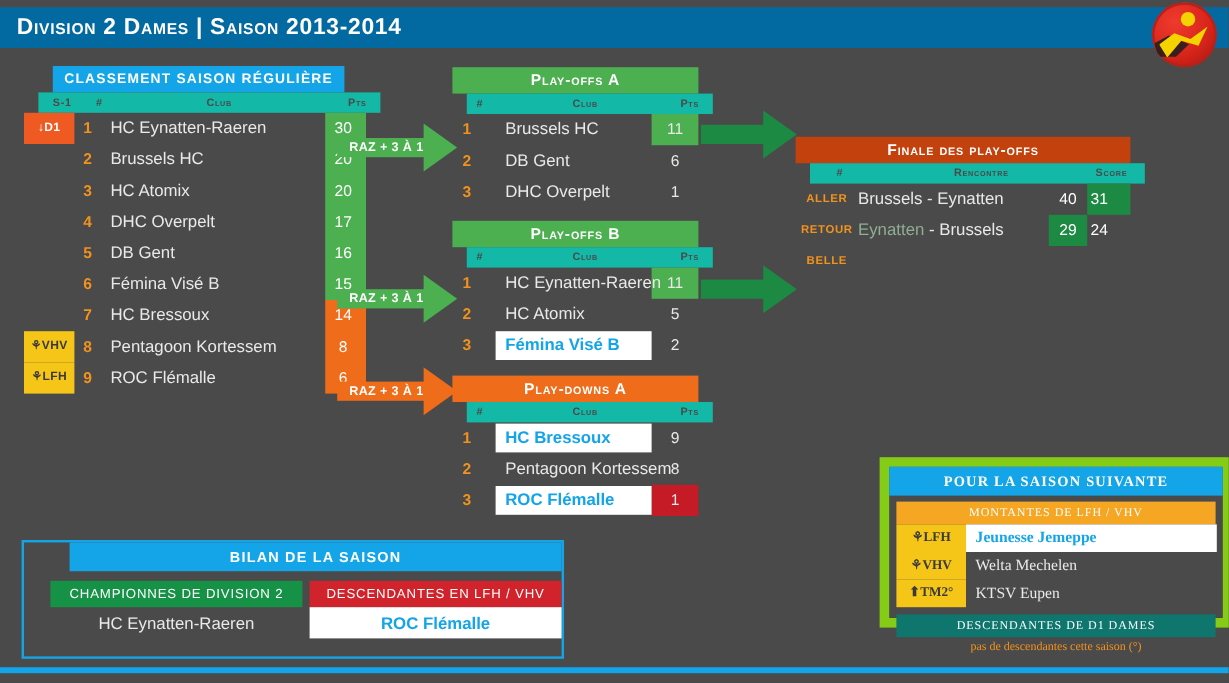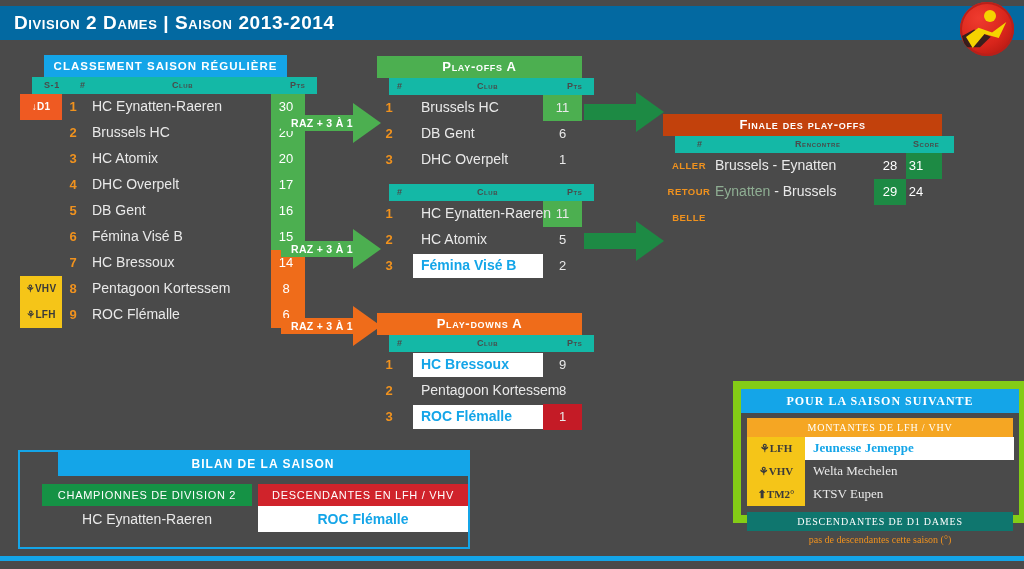--- a/index.html
+++ b/index.html
@@ -314,20 +314,21 @@
         </div>
         <div class="row">
           <div class="rk">3</div>
           <div class="nm">DHC Overpelt</div>
           <div class="pt">1</div>
         </div>
       </div>
   </div>
 
   <div id="poB" class="block potable">
+    <div class="bhead green">Play-offs B</div>
     <div class="colhead">
       <span style="left:8px;">#</span>
       <span style="left:88px;">Club</span>
       <span style="left:178px;">Pts</span>
     </div>
     <div class="pobody">
         <div class="row">
           <div class="ptbox" style="background:#4caf50"></div>
           <div class="rk">1</div>
           <div class="nm">HC Eynatten-Raeren</div>
@@ -390,21 +391,21 @@
     <div class="colhead">
       <span style="left:22px;">#</span>
       <span style="left:120px;">Rencontre</span>
       <span style="left:238px;">Score</span>
     </div>
     <div class="fbody">
         <div class="frow">
           <div class="tag">ALLER</div>
           <div class="match"><span>Brussels</span> - <span>Eynatten</span></div>
           <div class="winbox" style="left:243px;width:36px;"></div>
-          <div class="sa">28</div>
+          <div class="sa">40</div>
           <div class="sb">31</div>
         </div>
         <div class="frow">
           <div class="tag">RETOUR</div>
           <div class="match"><span class="dim">Eynatten</span> - <span>Brussels</span></div>
           <div class="winbox" style="left:211px;width:32px;"></div>
           <div class="sa">29</div>
           <div class="sb">24</div>
         </div>
         <div class="frow">

